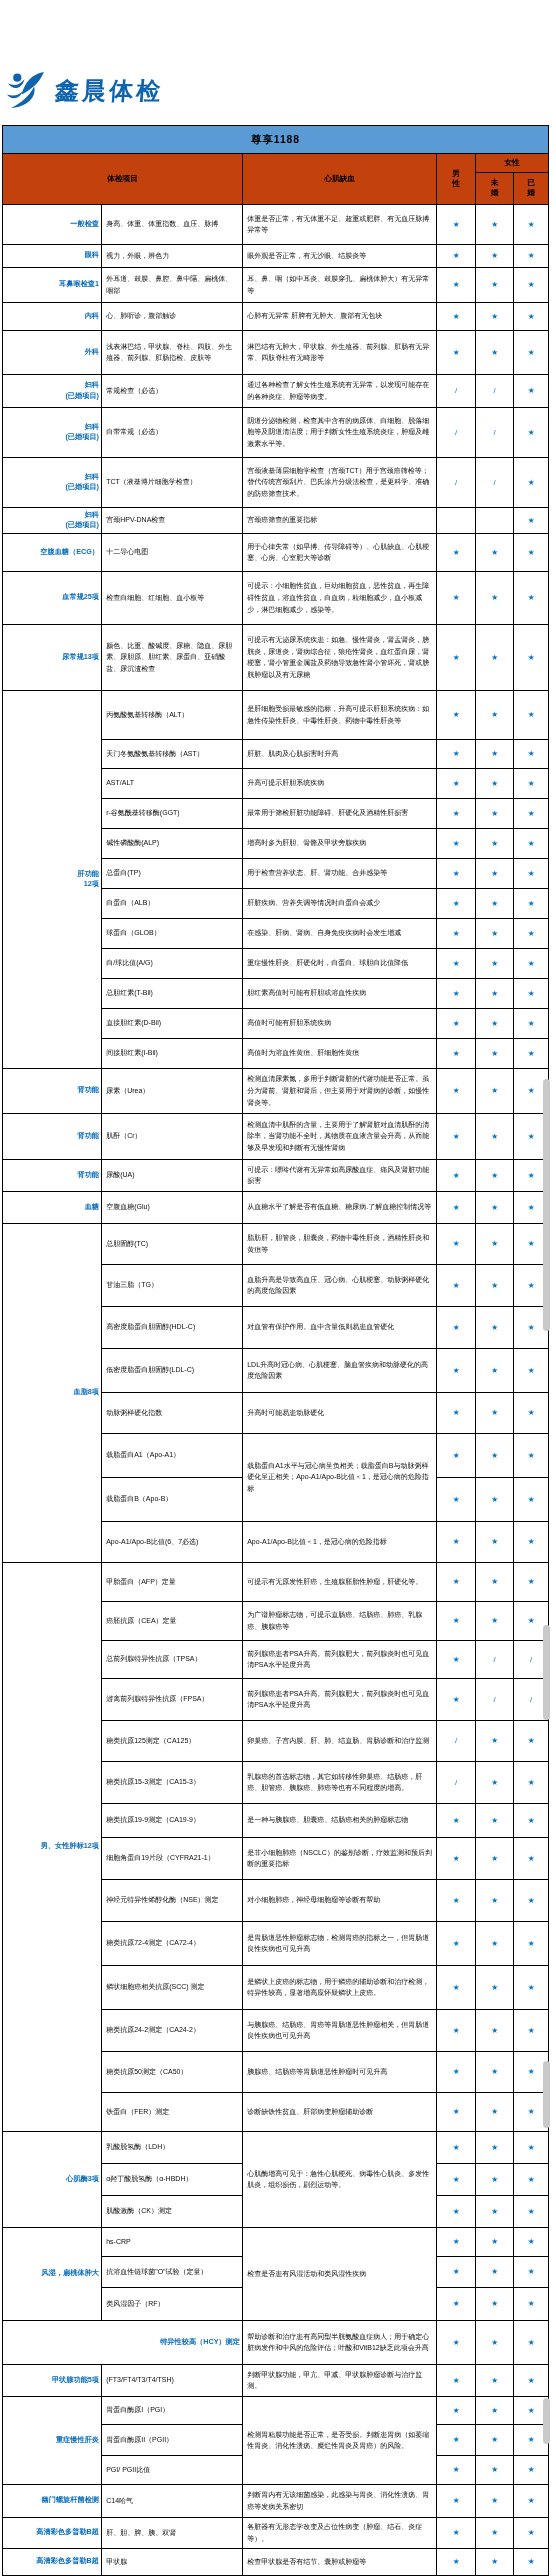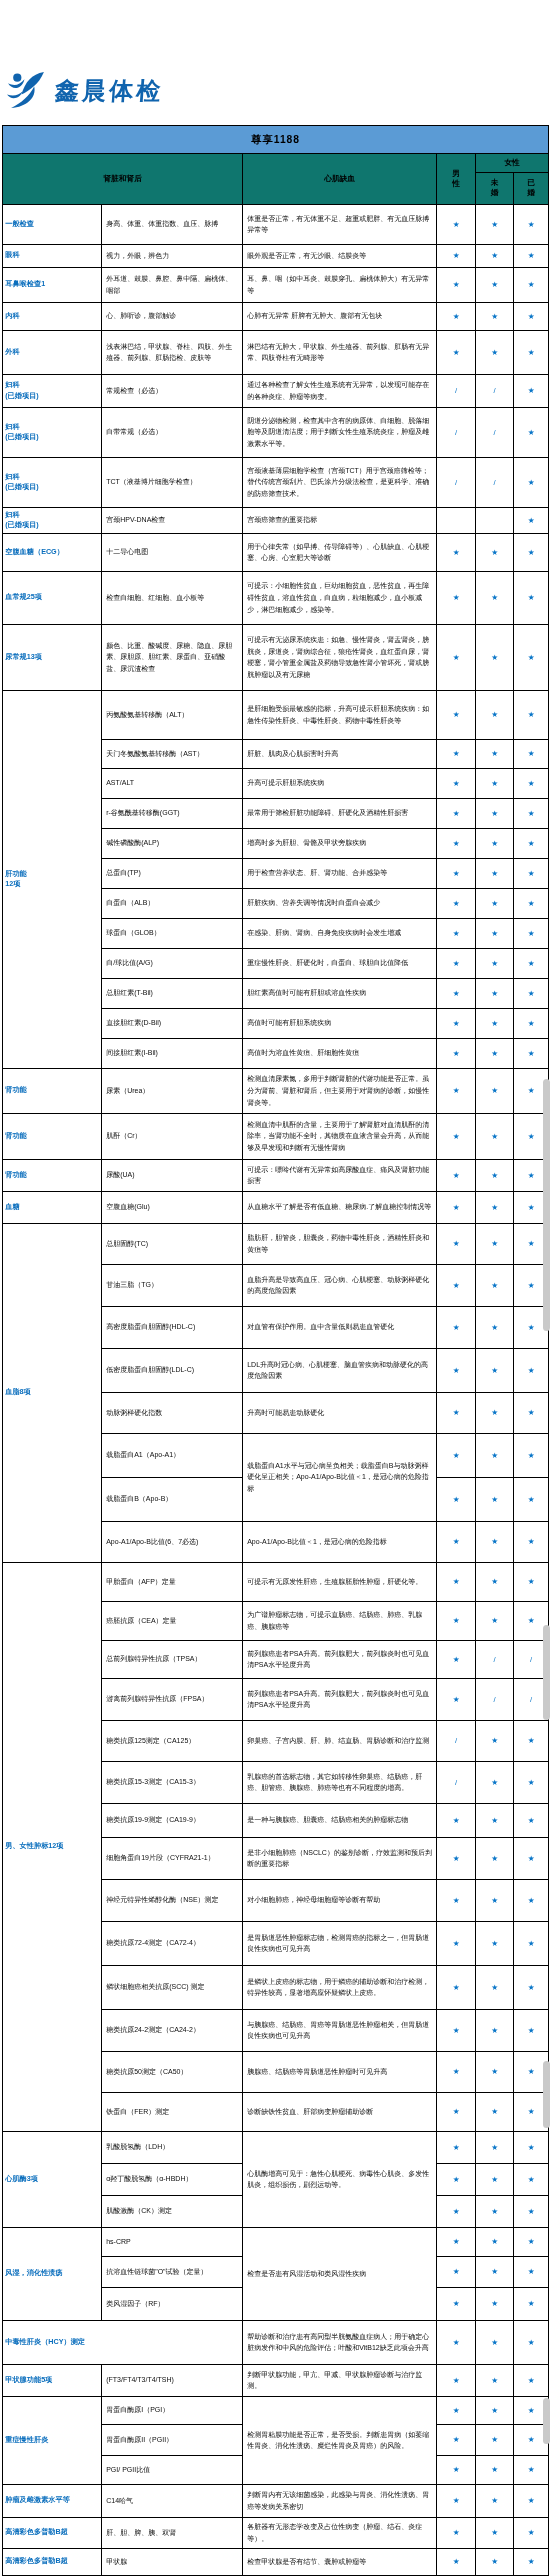--- a/index.html
+++ b/index.html
@@ -7,26 +7,26 @@
   #page{position:relative;width:556px;background:#fff;}
   
   .logo-row{display:flex;align-items:center;gap:9.3px;padding:71px 0 14.4px 6.2px;}
   .logo-icon{width:40px;height:40px;flex:0 0 auto;}
   .brand{font-size:24px;font-weight:700;color:#1064ae;letter-spacing:3.1px;transform:skewX(-4deg);}
   
   table.pkg{border-collapse:collapse;width:546px;margin-left:2.1px;table-layout:fixed;}
   table.pkg th,table.pkg td{border:solid #000;border-width:1px 0.5px;vertical-align:middle;overflow:hidden;}
   table.pkg{border:1px solid #000;}
   th.title{background:#5b9bd5;color:#000;font-size:10.3px;font-weight:700;height:25px;letter-spacing:1px;}
-  thead th{font-size:7.7px;font-weight:700;background:#0f766e;text-align:center;}
+  thead th{font-size:7.7px;font-weight:700;background:#c2410c;text-align:center;}
   th.h-top{height:45px;}
   th.h-fem{height:15.5px;}
   th.h-sub{height:29px;}
   .pre{white-space:pre-line;}
-  td.cat{color:#0a6ebd;font-weight:700;font-size:7.2px;text-align:left;line-height:1.5;white-space:pre-line;padding:1px 2.1px;}
+  td.cat{color:#0a6ebd;font-weight:700;font-size:7.2px;text-align:right;line-height:1.5;white-space:pre-line;padding:1px 2.1px;}
   td.item{font-size:7px;text-align:left;padding:1.5px 3.1px 1.5px 4.1px;line-height:1.7;color:#0c0c0c;}
   td.meaning{font-size:7px;text-align:left;padding:1.5px 4.1px;line-height:1.7;color:#0c0c0c;white-space:pre-line;position:relative;}
   td.mark{text-align:center;font-size:7.7px;color:#0a76c8;font-weight:400;}
   .scroll-thumb{position:absolute;left:543px;width:6.7px;background:#c9c9c9;border-radius:3.6px;}
 </style>
 </head>
 <body>
 
 <div id="page">
 
@@ -48,21 +48,21 @@
         <col style="width:194px">
       <col style="width:39px">
         <col style="width:38px">
         <col style="width:35px">
     </colgroup>
     <thead>
       <tr>
         <th class="title" colspan="6">尊享1188</th>
       </tr>
       <tr>
-        <th class="h-top" colspan="2" rowspan="2">肾脏和肾后</th>
+        <th class="h-top" colspan="2" rowspan="2">体检项目</th>
         <th class="h-top" rowspan="2">心肌缺血</th>
         <th class="h-top pre" rowspan="2">男
 性</th>
         <th class="h-fem" colspan="2">女性</th>
       </tr>
       <tr>
         <th class="h-sub pre">未
 婚</th>
         <th class="h-sub pre">已
 婚</th>
@@ -456,41 +456,41 @@
           <td class="mark">★</td>
           <td class="mark">★</td>
         </tr>
         <tr style="height: 32px;">
           <td class="item">肌酸激酶（CK）测定</td>
           <td class="mark">★</td>
           <td class="mark">★</td>
           <td class="mark">★</td>
         </tr>
         <tr style="height: 29px;">
-          <td class="cat" rowspan="3">风湿，消化性溃疡</td>
+          <td class="cat" rowspan="3">风湿，扁桃体肿大</td>
           <td class="item">hs-CRP</td>
           <td class="meaning" rowspan="3">检查是否患有风湿活动和类风湿性疾病</td>
           <td class="mark">★</td>
           <td class="mark">★</td>
           <td class="mark">★</td>
         </tr>
         <tr style="height: 31px;">
           <td class="item">抗溶血性链球菌"O"试验（定量）</td>
           <td class="mark">★</td>
           <td class="mark">★</td>
           <td class="mark">★</td>
         </tr>
         <tr style="height: 33px;">
           <td class="item">类风湿因子（RF）</td>
           <td class="mark">★</td>
           <td class="mark">★</td>
           <td class="mark">★</td>
         </tr>
         <tr style="height: 44px;">
-          <td class="cat" colspan="2">中毒性肝炎（HCY）测定</td>
+          <td class="cat" colspan="2">特异性较高（HCY）测定</td>
           <td class="meaning">帮助诊断和治疗患有高同型半胱氨酸血症病人；用于确定心脏病发作和中风的危险评估；叶酸和VitB12缺乏此项会升高</td>
           <td class="mark">★</td>
           <td class="mark">★</td>
           <td class="mark">★</td>
         </tr>
         <tr style="height: 32px;">
           <td class="cat">甲状腺功能5项</td>
           <td class="item">(FT3/FT4/T3/T4/TSH)</td>
           <td class="meaning">判断甲状腺功能，甲亢、甲减、甲状腺肿瘤诊断与治疗监测。</td>
           <td class="mark">★</td>
@@ -511,21 +511,21 @@
           <td class="mark">★</td>
           <td class="mark">★</td>
         </tr>
         <tr style="height: 29px;">
           <td class="item">PGI/ PGII比值</td>
           <td class="mark">★</td>
           <td class="mark">★</td>
           <td class="mark">★</td>
         </tr>
         <tr style="height: 33px;">
-          <td class="cat">肿瘤及雌激素水平等</td>
+          <td class="cat">幽门螺旋杆菌检测</td>
           <td class="item">C14哈气</td>
           <td class="meaning">判断胃内有无该细菌感染，此感染与胃炎、消化性溃疡、胃癌等发病关系密切</td>
           <td class="mark">★</td>
           <td class="mark">★</td>
           <td class="mark">★</td>
         </tr>
         <tr style="height: 31px;">
           <td class="cat">高清彩色多普勒B超</td>
           <td class="item">肝、胆、脾、胰、双肾</td>
           <td class="meaning">各脏器有无形态学改变及占位性病变（肿瘤、结石、炎症等）。</td>

